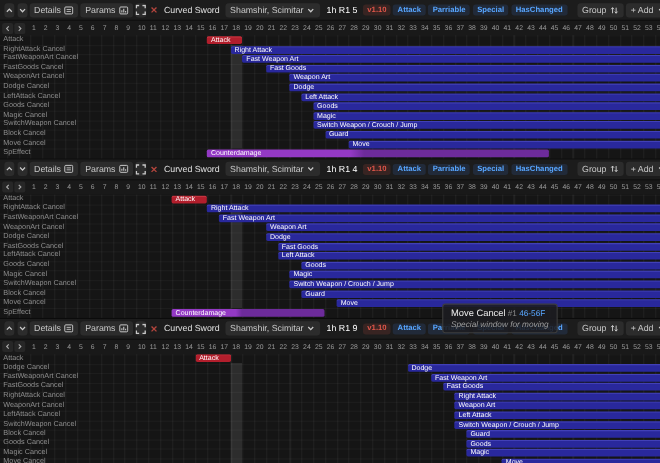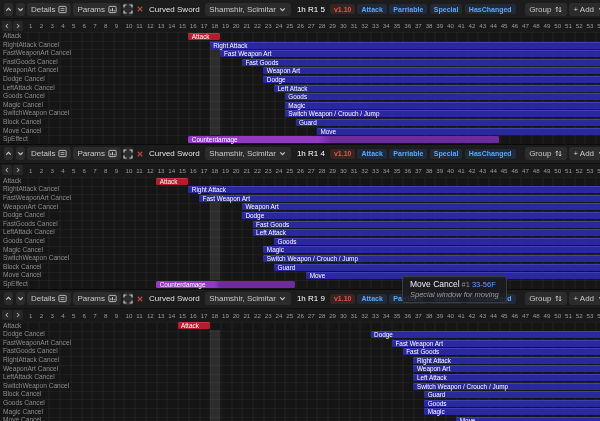--- a/index.html
+++ b/index.html
@@ -682,16 +682,16 @@
         <div class="rowlabel" style="top: 94.6px;">Move Cancel</div>
         <div class="bar blue" style="top: 95.5px; left: 456.3px; width: 171.52px;">
           <span>Move</span>
         </div>
       </div>
     </div>
   </div>
 
 <div class="tooltip">
   <div class="tt1">
-    <span>Move Cancel</span><span class="idx">#1</span><span class="rng">33-56F</span>
+    <span>Move Cancel</span><span class="idx">#1</span><span class="rng">46-56F</span>
   </div>
   <div class="tt2">Special window for moving</div>
 </div>
 
 </body></html>

